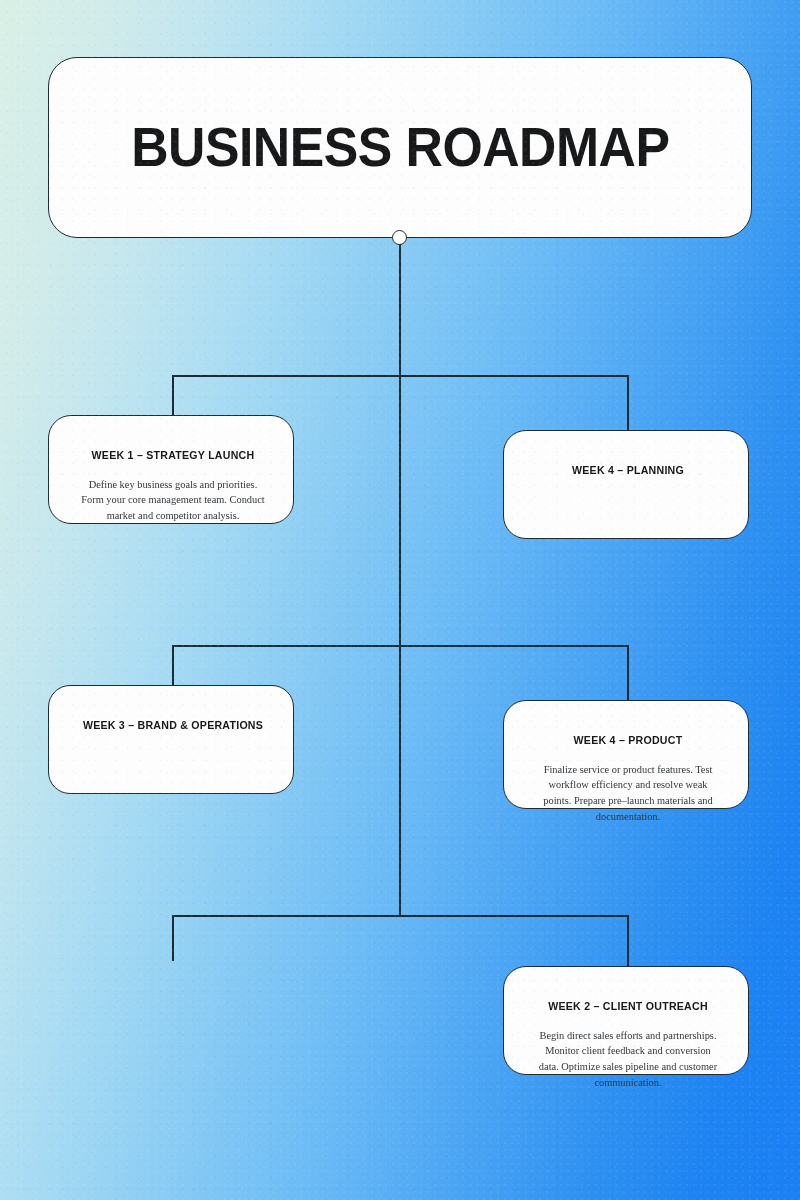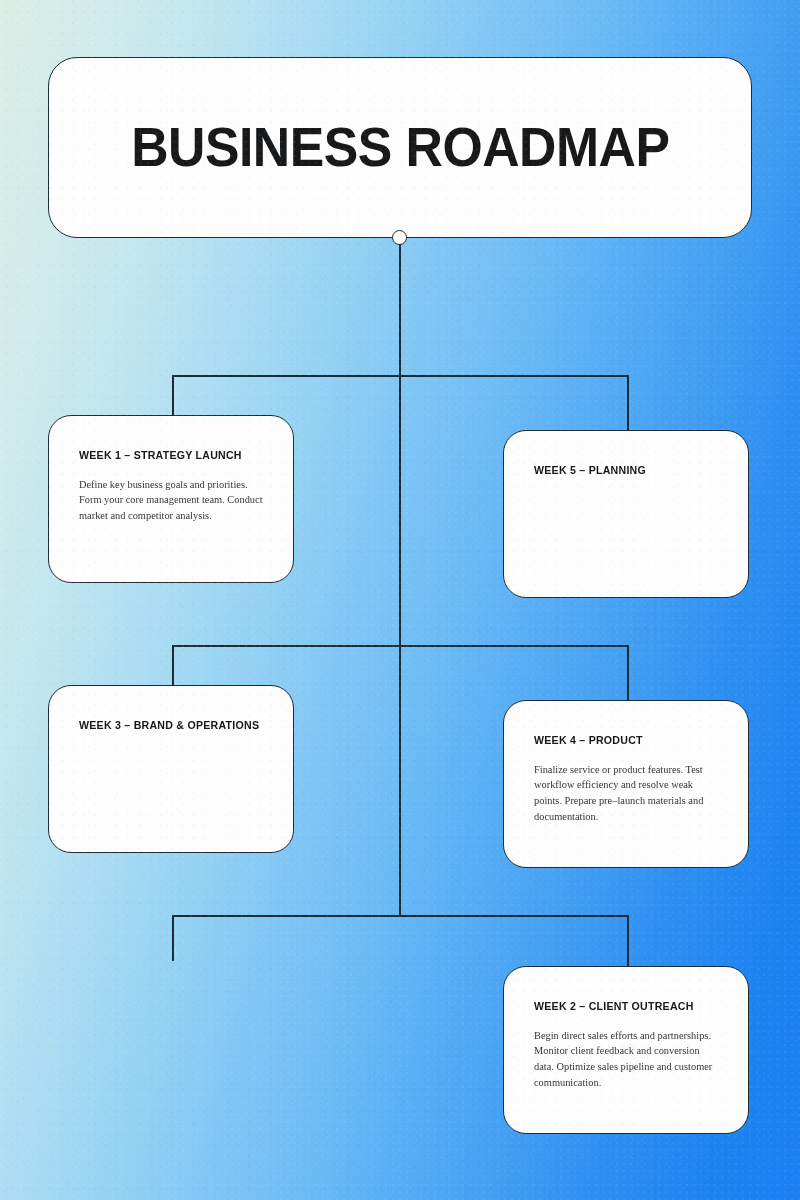--- a/index.html
+++ b/index.html
@@ -64,38 +64,38 @@
     font-weight:700;
     font-size:55px;
     letter-spacing:-0.5px;
     color:#17181a;
     transform:scaleX(0.94);
     transform-origin:center;
     white-space:nowrap;
     line-height:1;
   }
 
-  .week-card{width:246px;height:168px;padding:12px 30px;}
+  .week-card{width:246px;height:109px;padding:12px 30px;text-align:center;}
   .week-card .inner{
     position:absolute;left:30px;right:26px;top:34px;
   }
   .week-head{
     font-size:10.6px;font-weight:700;letter-spacing:.25px;
     color:#141618;margin:0 0 15px 0;line-height:1.1;
     white-space:nowrap;
   }
   .week-body{
     font-size:10.4px;line-height:1.52;color:#31363a;
     margin:0;font-weight:400;font-family:Liberation Serif, serif;
   }
 
   
   .c1{left:48px;top:415px;}
   .c2{left:503px;top:430px;}
-  .c3{left:48px;top:685px;}
+  .c3{left:48px;top:685px;border-radius:22px;}
   .c4{left:503px;top:700px;}
   .c5{left:48px;top:960px;}
   .c6{left:503px;top:966px;}
 </style>
 </head>
 <body>
 
 <div id="poster">
 
   <div class="conn v" style="left:399px;top:237px;height:678px;"></div>
@@ -120,21 +120,21 @@
 
   <div class="card week-card c1">
     <div class="inner">
       <p class="week-head">WEEK 1 – STRATEGY LAUNCH</p>
       <p class="week-body">Define key business goals and priorities. Form your core management team. Conduct market and competitor analysis.</p>
     </div>
   </div>
 
   <div class="card week-card c2">
     <div class="inner">
-      <p class="week-head">WEEK 5 – PLANNING</p>
+      <p class="week-head">WEEK 4 – PLANNING</p>
     </div>
   </div>
 
   <div class="card week-card c3">
     <div class="inner">
       <p class="week-head">WEEK 3 – BRAND &amp; OPERATIONS</p>
     </div>
   </div>
 
   <div class="card week-card c4">

